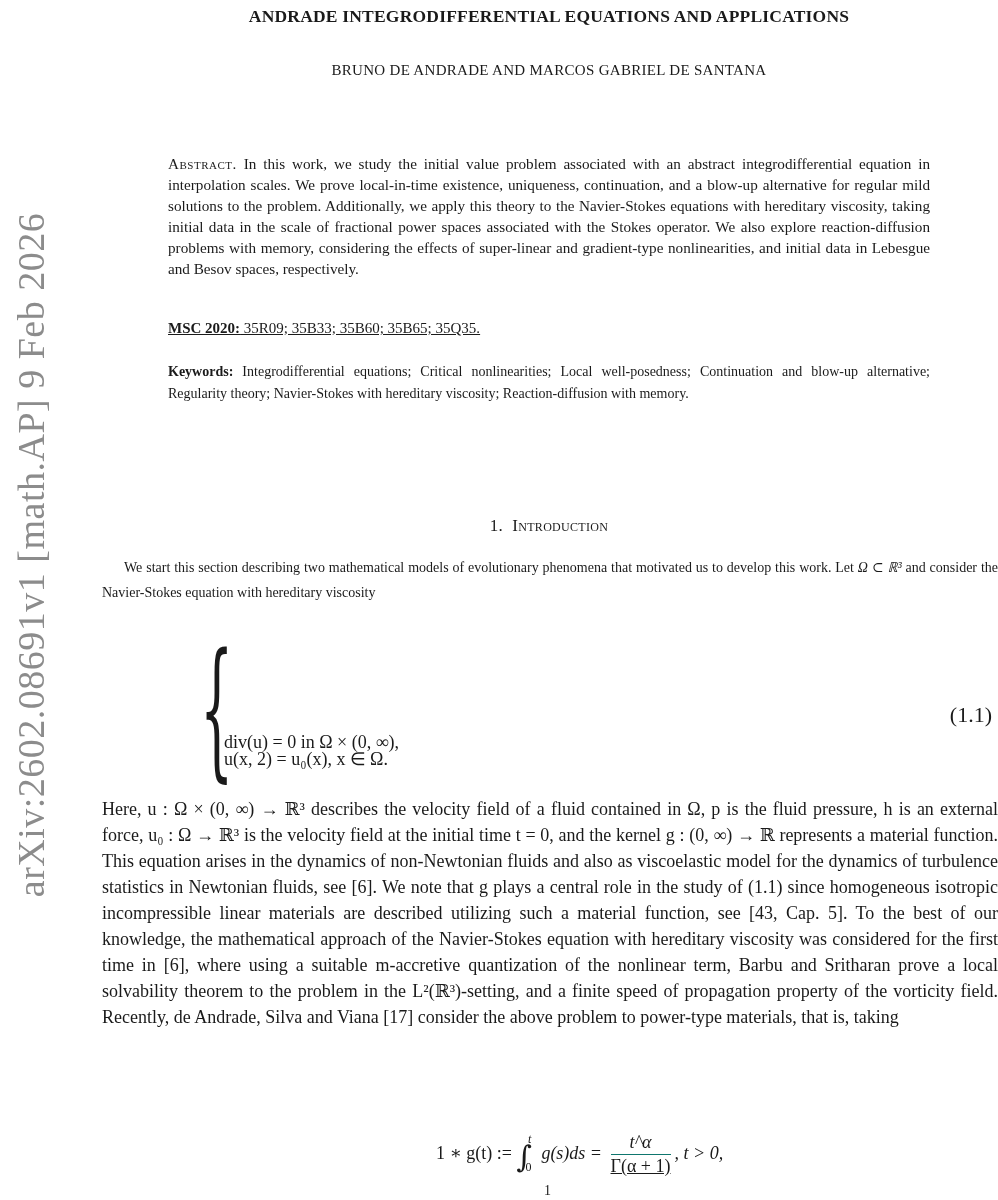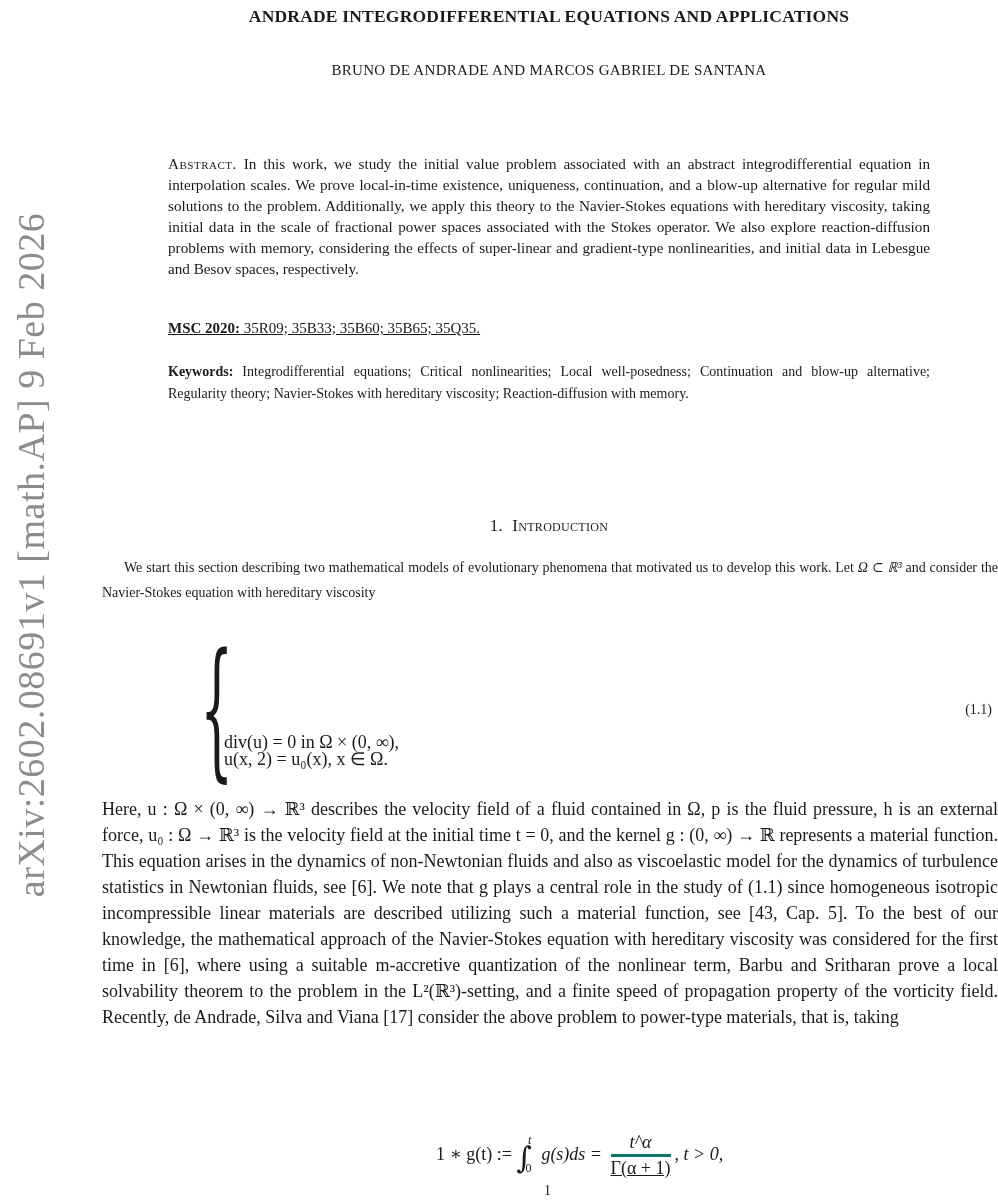--- a/index.html
+++ b/index.html
@@ -149,21 +149,21 @@
     .lim-sub {
       font-size: 12px;
       position: relative;
       top: 12px;
       left: -10px;
     }
     .eq-number {
       position: absolute;
       right: 6px;
       top: 62px;
-      font-size: 14px;
+      font-size: 22px;
     }
     .para2 {
       position: absolute;
       top: 796px;
       left: 102px;
       width: 896px;
       font-size: 18px;
       line-height: 26px;
       text-align: justify;
     }
@@ -182,21 +182,21 @@
       white-space: nowrap;
     }
     .frac {
       display: inline-block;
       vertical-align: middle;
       text-align: center;
       margin: 0 4px;
     }
     .frac .num {
       display: block;
-      border-bottom: 3px solid #0f766e;
+      border-bottom: 1px solid #0f766e;
       padding: 0 3px 1px;
       font-style: italic;
     }
     .frac .den {
       display: block;
       padding-top: 1px;
       text-decoration: underline;
     }
     .page-number {
       position: absolute;

